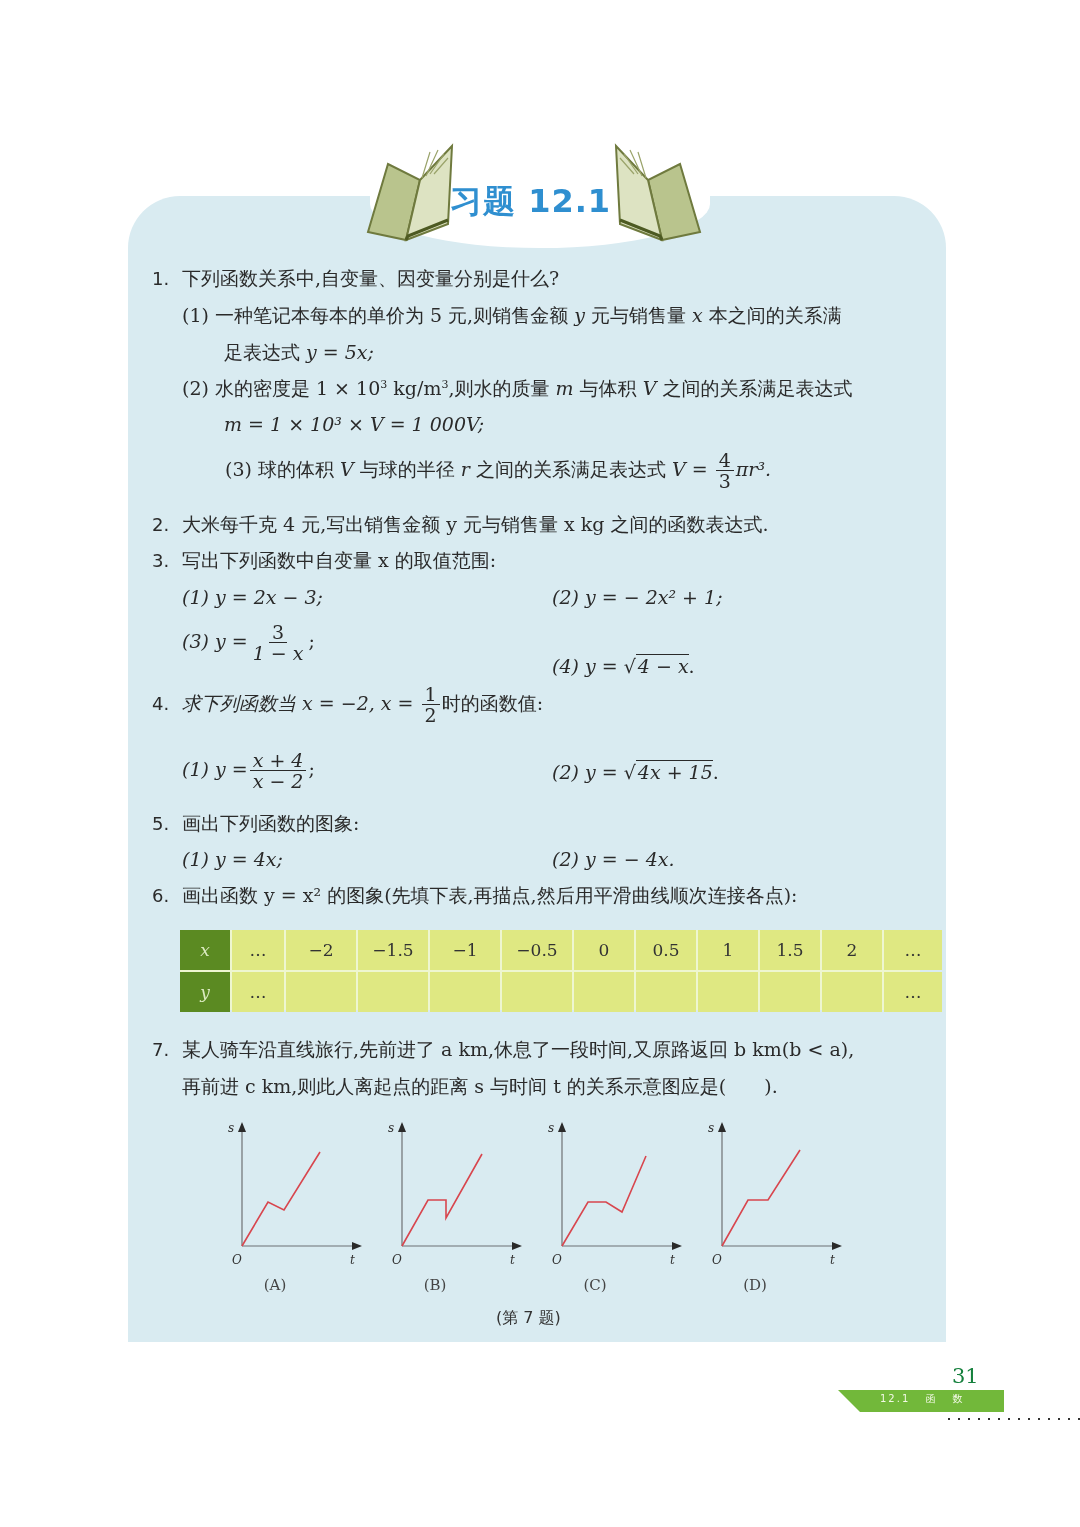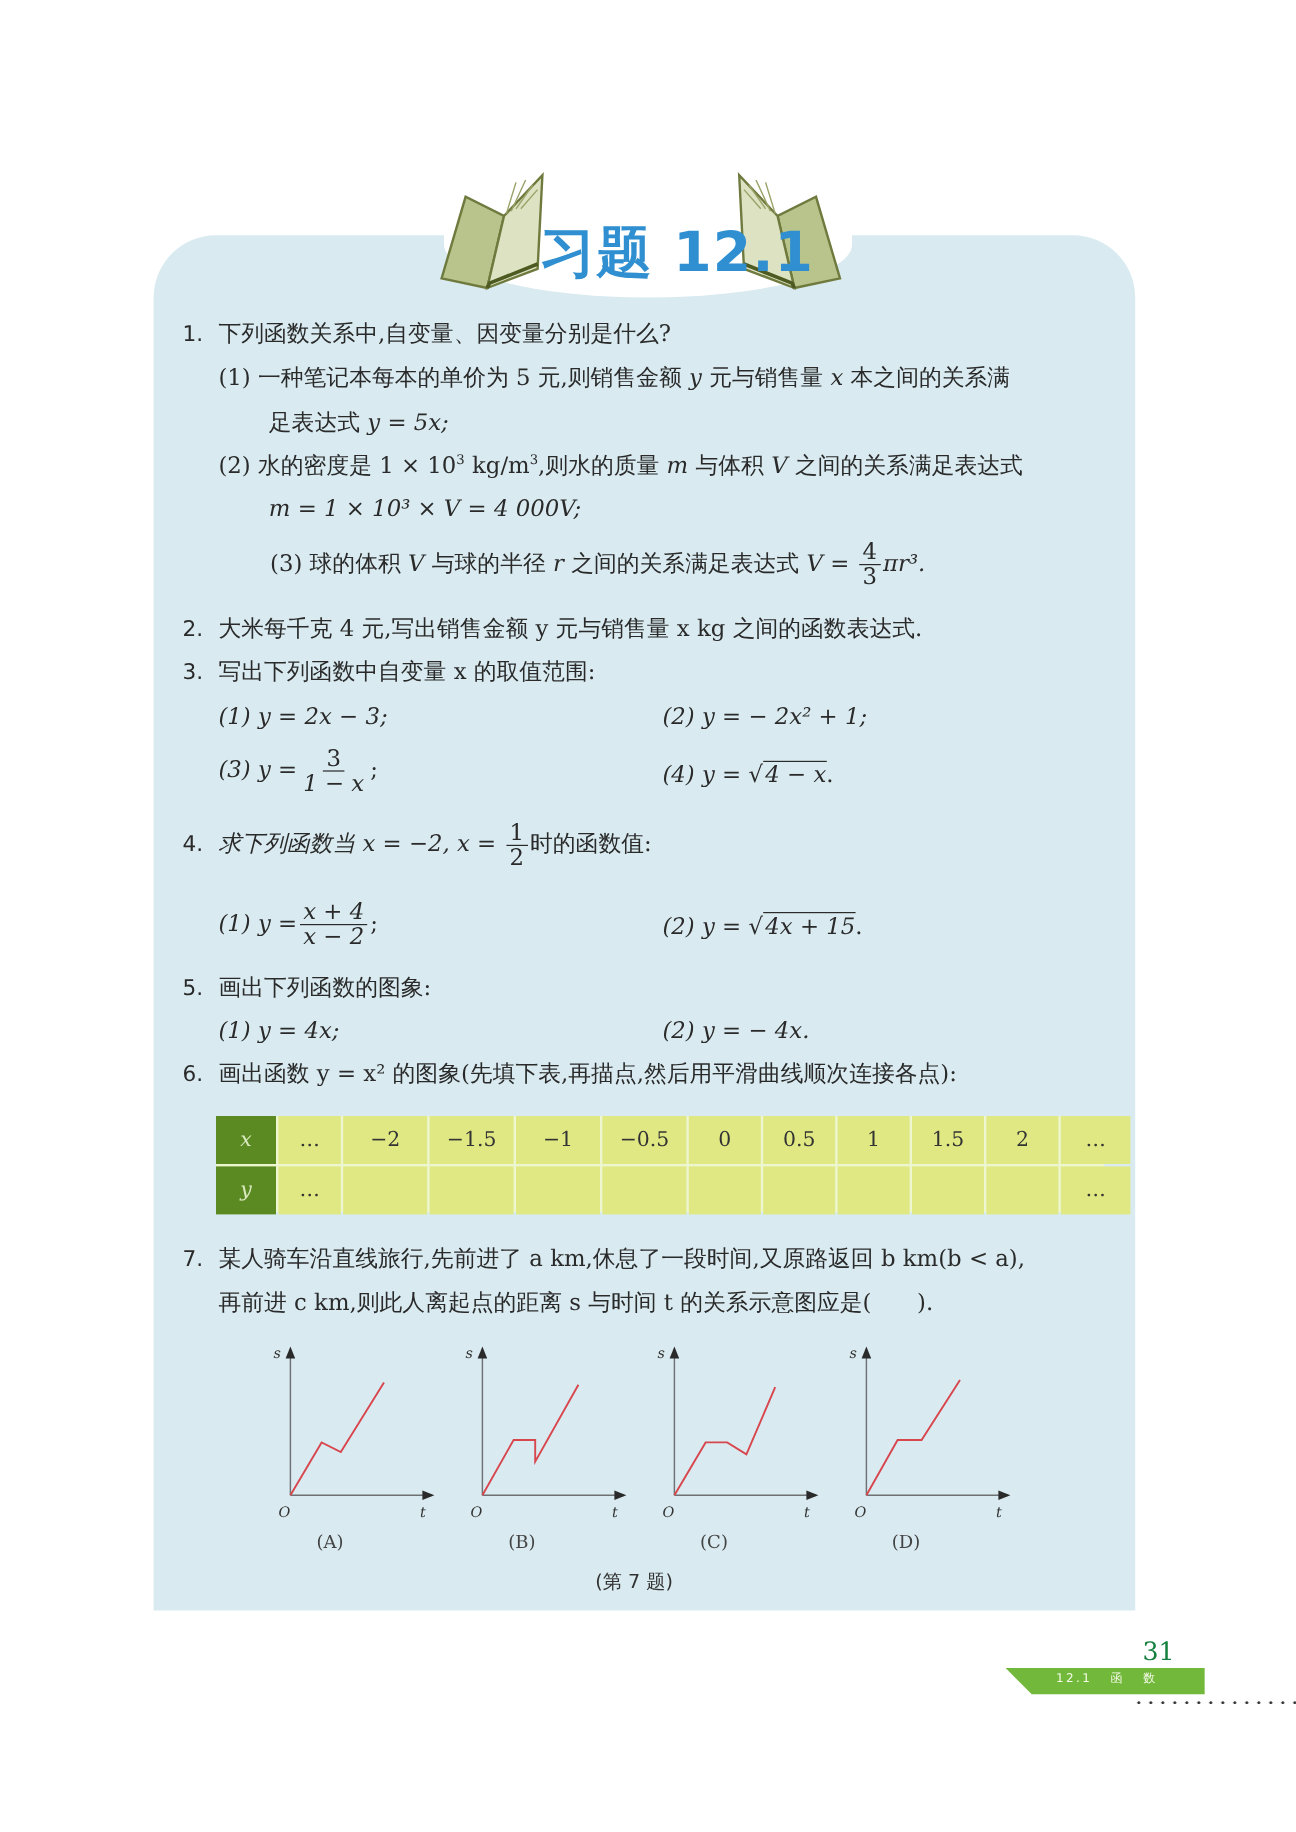--- a/index.html
+++ b/index.html
@@ -11,21 +11,21 @@
     position: absolute; left: 128px; top: 196px; width: 818px; height: 1146px;
     background: #d9ebf1; border-radius: 52px 52px 0 0;
   }
   .title-wrap { position: absolute; left: 350px; top: 140px; width: 380px; height: 110px; }
   .title-cloud {
     position: absolute; left: 20px; top: 54px; width: 340px; height: 54px;
     background: #ffffff; border-radius: 0 0 170px 170px / 0 0 44px 44px;
   }
   .title-text {
     position: absolute; left: 100px; top: 40px; font-family: "DejaVu Sans", sans-serif;
-    font-weight: bold; font-size: 46px; color: #2f8fd0; letter-spacing: 1px;
+    font-weight: bold; font-size: 32px; color: #2f8fd0; letter-spacing: 1px;
   }
   .book { position: absolute; top: 0; width: 96px; height: 104px; }
   .book.left { left: 10px; }
   .book.right { left: 262px; }
 
   .q { position: absolute; font-size: 19px; line-height: 24px; white-space: nowrap; }
   .num { font-family: "DejaVu Sans", sans-serif; font-size: 18px; display: inline-block; width: 30px; }
   i, .it { font-style: italic; }
   sup { font-size: 11px; vertical-align: 7px; line-height: 0; }
   .frac { display: inline-flex; flex-direction: column; align-items: center; vertical-align: middle; margin: 0 2px; line-height: 20px; }
@@ -79,21 +79,21 @@
 <div class="q" style="left:182px; top:303px;">
   <span>(1) 一种笔记本每本的单价为 5 元,则销售金额 </span><i>y</i><span> 元与销售量 </span><i>x</i><span> 本之间的关系满</span>
 </div>
 <div class="q" style="left:224px; top:340px;">
   <span>足表达式 </span><i>y = 5x;</i>
 </div>
 <div class="q" style="left:182px; top:376px;">
   <span>(2) 水的密度是 1 × 10</span><sup>3</sup><span> kg/m</span><sup>3</sup><span>,则水的质量 </span><i>m</i><span> 与体积 </span><i>V</i><span> 之间的关系满足表达式</span>
 </div>
 <div class="q" style="left:224px; top:412px;">
-  <i>m = 1 × 10³ × V = 4 000V;</i>
+  <i>m = 1 × 10³ × V = 1 000V;</i>
 </div>
 <div class="q" style="left:182px; top:450px;margin-left:43px;">
   <span>(3) 球的体积 </span><i>V</i><span> 与球的半径 </span><i>r</i><span> 之间的关系满足表达式 </span><i>V =</i>
   <span class="frac">
       <span class="n">4</span>
       <span class="d">3</span>
     </span><i>πr³.</i>
 </div>
 
 <div class="q" style="left:152px; top:512px;">
@@ -104,21 +104,21 @@
   <span class="num">3.</span><span>写出下列函数中自变量 x 的取值范围:</span>
 </div>
 <div class="q" style="left:182px; top:585px;"><span class="it">(1) y = 2x − 3;</span></div>
 <div class="q" style="left:552px; top:585px;"><span class="it">(2) y = − 2x² + 1;</span></div>
 <div class="q" style="left:182px; top:622px;">
   <span class="it">(3) y =</span><span class="frac">
       <span class="n">3</span>
       <span class="d it">1 − x</span>
     </span><span>;</span>
 </div>
-<div class="q" style="left:552px; top:634px;">
+<div class="q" style="left:552px; top:654px;">
   <span class="it">(4) y = √</span><span class="sqrt it">4 − x</span><span>.</span>
 </div>
 
 <div class="q" style="left:152px; top:684px;">
   <span class="num">4.</span><span class="it">求下列函数当 x = −2, x =</span>
   <span class="frac">
       <span class="n">1</span>
       <span class="d">2</span>
     </span><span>时的函数值:</span>
 </div>

